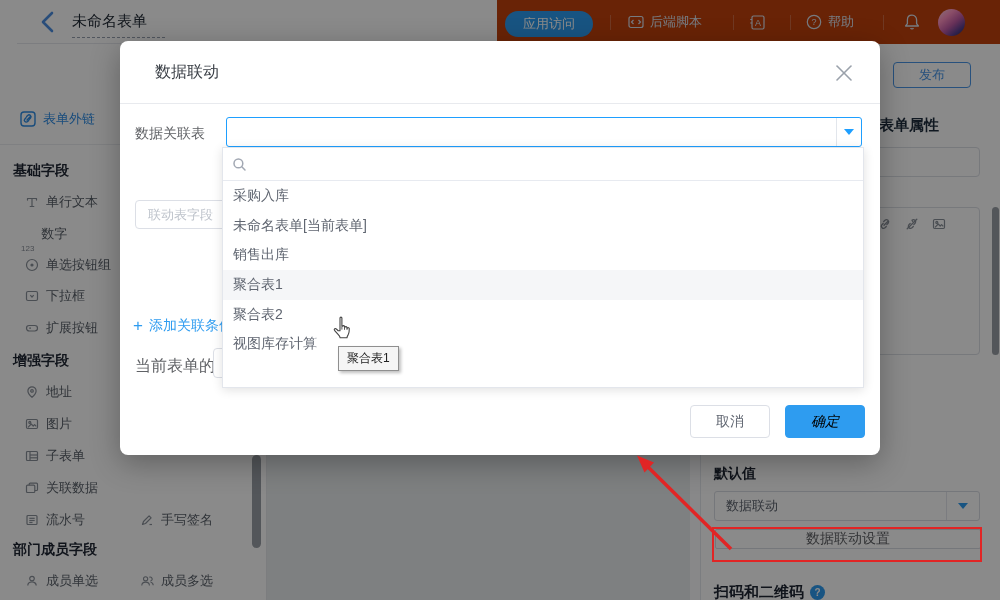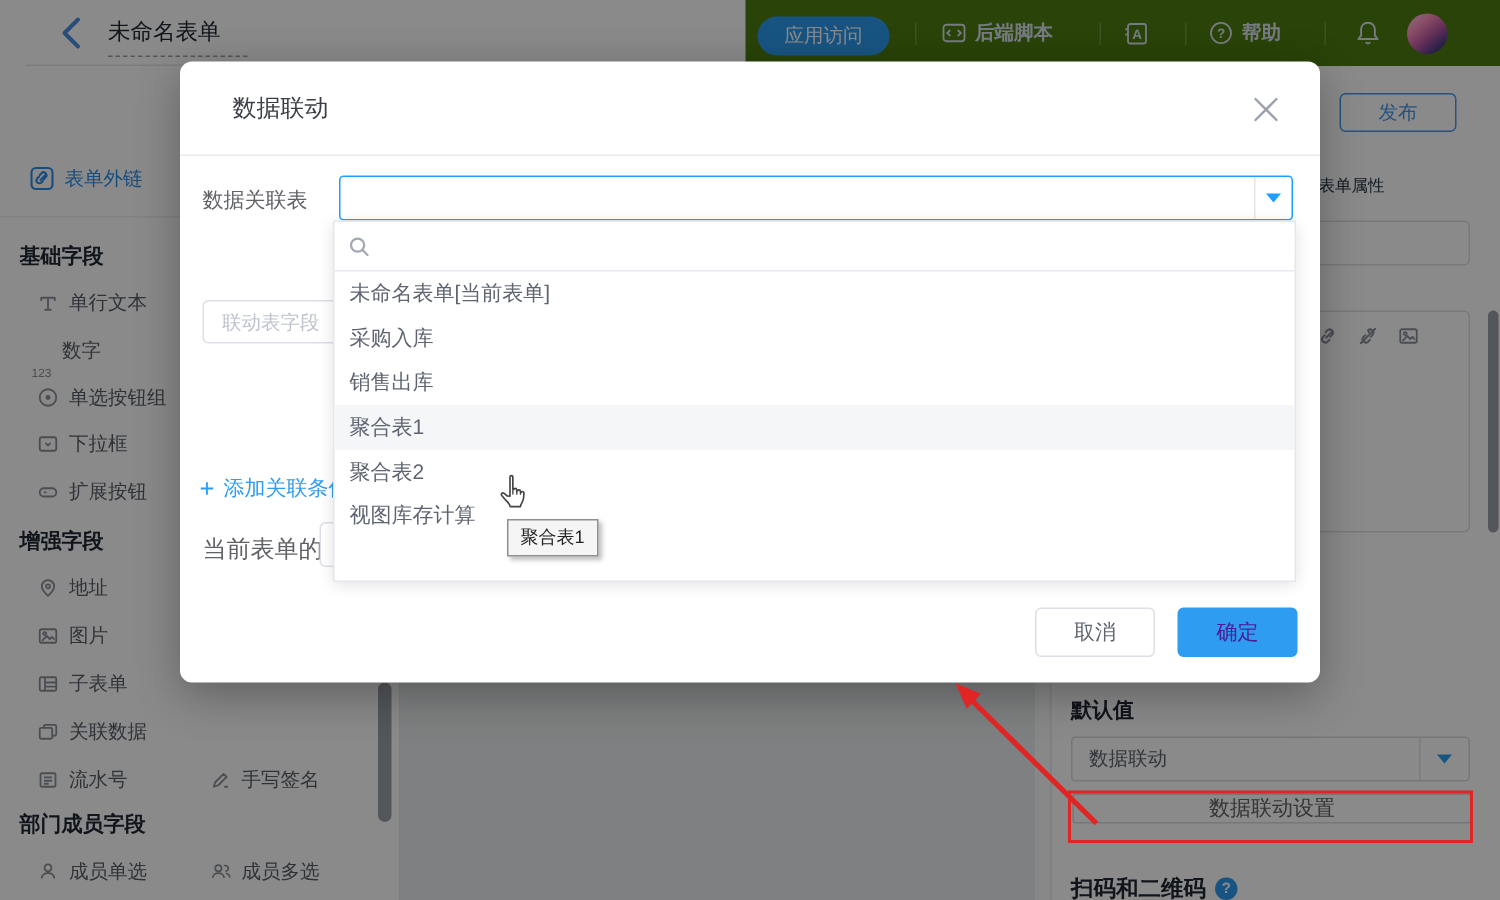--- a/index.html
+++ b/index.html
@@ -2,47 +2,47 @@
 <html><head>
 <meta charset="utf-8">
 <style>
   html,body{margin:0;padding:0;}
   #app{position:relative;width:1000px;height:600px;overflow:hidden;background:#fff;
        font-family:"Liberation Sans","DejaVu Sans",sans-serif;-webkit-font-smoothing:antialiased;}
   #app *{box-sizing:border-box;}
 
   
   .hdr-left{position:absolute;left:17px;top:0;width:497px;height:44px;background:#ffffff;border-bottom:1px solid #e6e8ec;}
-  .hdr-dark{position:absolute;left:497px;top:0;width:503px;height:44px;background:#4d7c0f;}
+  .hdr-dark{position:absolute;left:497px;top:0;width:503px;height:44px;background:#c2410c;}
   .back{position:absolute;left:22px;top:10px;width:20px;height:24px;color:#4c8fe2;cursor:pointer;}
   .hdr-title{position:absolute;left:55px;top:12px;font-size:15px;color:#222b36;}
   .hdr-title-underline{position:absolute;left:55px;top:37px;width:93px;border-top:1px dashed #97a0ae;}
   .pill{position:absolute;left:505px;top:11px;width:88px;height:26px;border-radius:13px;background:#2e9cf0;
         color:#fff;font-size:13px;display:flex;align-items:center;justify-content:center;}
   .hdr-div{position:absolute;top:15px;width:1px;height:15px;background:rgba(255,255,255,.22);}
-  .hdr-item{position:absolute;top:0;height:44px;display:flex;align-items:center;gap:6px;color:#dbe3ee;font-size:13px;font-weight:bold;}
+  .hdr-item{position:absolute;top:0;height:44px;display:flex;align-items:center;gap:6px;color:#dbe3ee;font-size:13px;}
   .hdr-item svg{display:block;}
   .avatar{position:absolute;left:938px;top:9px;width:27px;height:27px;border-radius:50%;
           background:linear-gradient(140deg,#ffd2e2 0%,#ff8fc0 30%,#c05ba4 55%,#5a3f8f 78%,#222b47 100%);}
 
   .sidebar{position:absolute;left:0;top:44px;width:267px;height:556px;background:#fff;border-right:1px solid #e6e8eb;}
   .sb-divider{position:absolute;left:0;top:100px;width:267px;border-top:1px solid #ebedf0;}
   .formlink{position:absolute;left:20px;top:66px;display:flex;align-items:center;gap:7px;color:#2e8de6;font-size:13px;cursor:pointer;}
   .s-head{position:absolute;font-size:14px;font-weight:bold;color:#1f2633;}
   .s-item{position:absolute;display:flex;align-items:center;gap:7px;height:18px;color:#585f68;font-size:13px;cursor:pointer;}
   .s-item svg,.s-item .num{flex:0 0 auto;color:#8a9099;}
   .num{font-size:8px;letter-spacing:0;color:#8a9099;margin-top:28px;}
   .sb-scroll{position:absolute;left:252px;top:411px;width:9px;height:93px;border-radius:5px;background:#9aa0a6;}
 
   .canvas{position:absolute;left:267px;top:44px;width:423px;height:556px;background:#e9ecef;}
   .gapstrip{position:absolute;left:690px;top:44px;width:10px;height:556px;background:#fbfbfd;}
   .panel{position:absolute;left:700px;top:44px;width:300px;height:556px;background:#fff;border-left:1px solid #e4e7ed;}
   .publish{position:absolute;left:192px;top:18px;width:78px;height:26px;border:1px solid #4a97e8;border-radius:4px;
            color:#4a97e8;background:#fff;font-size:13px;display:flex;align-items:center;justify-content:center;cursor:pointer;}
-  .ptab{position:absolute;left:178px;top:72px;font-size:11px;font-weight:400;color:#1f2d3d;}
+  .ptab{position:absolute;left:178px;top:72px;font-size:15px;font-weight:700;color:#1f2d3d;}
   .pinput{position:absolute;left:13px;top:103px;width:266px;height:30px;border:1px solid #dcdfe6;border-radius:4px;background:#fff;}
   .pdesc{position:absolute;left:13px;top:163px;width:266px;height:148px;border:1px solid #dcdfe6;border-radius:4px;background:#fff;}
   .desc-icons{position:absolute;left:163px;top:9px;display:flex;gap:13px;color:#8a9099;}
   .plabel{position:absolute;left:13px;font-size:14px;font-weight:bold;color:#1f2633;}
   .pselect{position:absolute;left:13px;top:447px;width:266px;height:30px;border:1px solid #d9dce3;border-radius:3px;background:#fff;
            display:flex;align-items:center;}
   .pselect .val{padding-left:11px;font-size:13px;color:#5f6570;flex:1;}
   .pselect .arr{width:33px;height:100%;border-left:1px solid #e3e6ec;display:flex;align-items:center;justify-content:center;}
   .tri{width:0;height:0;border-left:5px solid transparent;border-right:5px solid transparent;border-top:6px solid #2e9cf0;}
   .plink-btn{position:absolute;left:14px;top:485px;width:266px;height:20px;border:1px solid #d9dce3;background:#fff;border-radius:2px;
@@ -78,21 +78,21 @@
 
   .dd{position:absolute;left:102px;top:106px;width:642px;height:241px;background:#fff;border:1px solid #e3e6ec;
       box-shadow:0 2px 10px rgba(0,0,0,.12);z-index:2;}
   .dd-search{height:33px;border-bottom:1px solid #e7eaf0;display:flex;align-items:center;padding-left:9px;}
   .dd-item{height:29.7px;display:flex;align-items:center;padding-left:10px;font-size:14px;color:#5f6570;cursor:pointer;}
   .dd-item.hovered{background:#f5f6f8;}
 
   .m-footer-btn{position:absolute;top:364px;width:80px;height:33px;border-radius:4px;font-size:14px;
                 display:flex;align-items:center;justify-content:center;cursor:pointer;}
   .btn-cancel{left:570px;background:#fff;border:1px solid #dcdfe6;color:#5f6570;}
-  .btn-ok{left:665px;background:#2e9cf0;border:1px solid #2e9cf0;color:#4c1d95;}
+  .btn-ok{left:665px;background:#2e9cf0;border:1px solid #2e9cf0;color:#000000;font-style:italic;}
 
   
   .red-rect{position:absolute;left:712px;top:527px;width:270px;height:35px;border:2px solid #e12525;z-index:45;pointer-events:none;}
   .arrow-svg{position:absolute;left:0;top:0;z-index:45;pointer-events:none;}
   .tooltip{position:absolute;left:338px;top:346px;background:#f5f5f5;border:1px solid #8f8f8f;
            box-shadow:2px 2px 3px rgba(0,0,0,.25);padding:3px 8px;font-size:12px;color:#222;z-index:50;white-space:nowrap;}
   .cursor{position:absolute;left:332px;top:315px;z-index:55;pointer-events:none;}
 </style>
 </head>
 <body>
@@ -328,22 +328,22 @@
     </div>
 
     <div class="dd">
       <div class="dd-search">
         <svg width="15" height="15" viewBox="0 0 15 15" fill="none" stroke="#a2a8b3" stroke-width="1.5" stroke-linecap="round">
             <circle cx="6.4" cy="6.4" r="4.4"></circle>
             <line x1="9.8" y1="9.8" x2="13" y2="13"></line>
           </svg>
         <input type="text" style="flex: 1 1 0%; border: 0px; outline: 0px; padding: 0px 8px; font: 13px &quot;Liberation Sans&quot;, sans-serif;">
       </div>
+      <div class="dd-item">采购入库</div>
       <div class="dd-item">未命名表单[当前表单]</div>
-      <div class="dd-item">采购入库</div>
       <div class="dd-item">销售出库</div>
       <div class="dd-item hovered">聚合表1</div>
       <div class="dd-item">聚合表2</div>
       <div class="dd-item">视图库存计算</div>
     </div>
 
     <div class="m-footer-btn btn-cancel">取消</div>
     <div class="m-footer-btn btn-ok">确定</div>
   </div>
 

